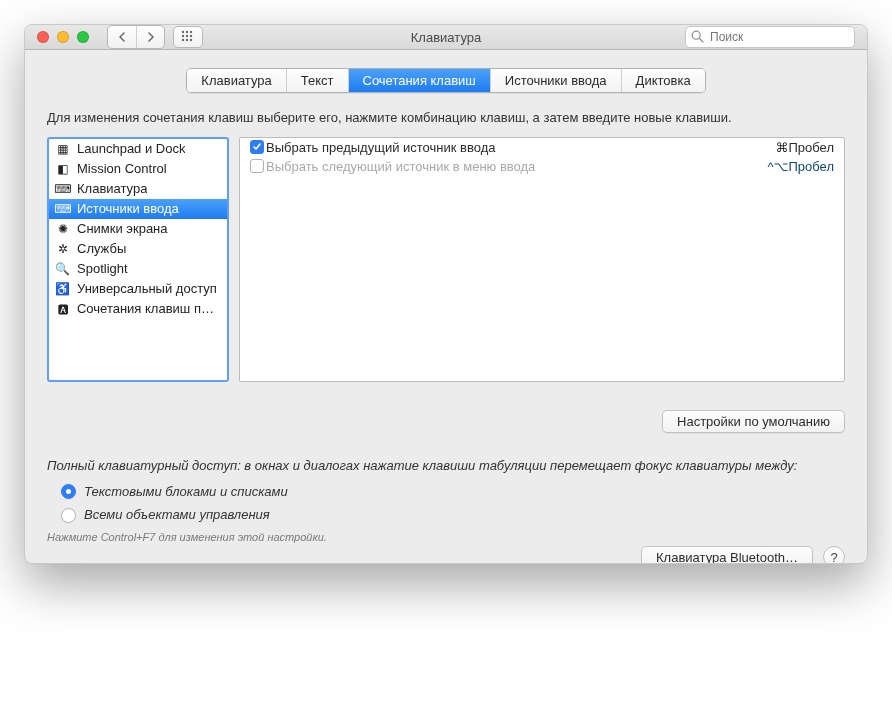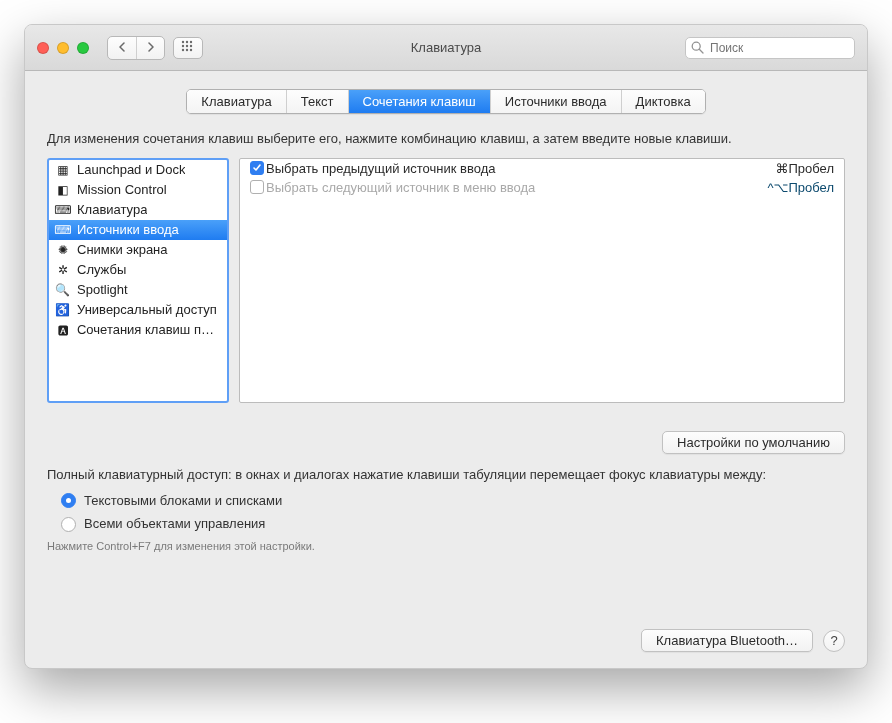--- a/index.html
+++ b/index.html
@@ -6,21 +6,21 @@
   body {
     font-family: -apple-system, "Helvetica Neue", Helvetica, Arial, sans-serif;
     font-size: 13px;
     background: #fff;
     width: 892px;
     height: 723px;
     padding: 24px;
   }
   .window {
     width: 844px;
-    height: 645px;
+    height: 540px;
     background: #ececec;
     border: 1px solid #c8c8c8;
     border-radius: 8px;
     box-shadow: 0 20px 50px rgba(0,0,0,0.35);
     overflow: hidden;
     display: flex;
     flex-direction: column;
   }
   
   .titlebar {
@@ -184,24 +184,25 @@
     padding: 3px 14px;
     border: 1px solid #c1c1c1;
     border-radius: 5px;
     background: linear-gradient(#fdfdfd,#f2f2f2);
     font-size: 13px;
     color: #2b2b2b;
     cursor: default;
     box-shadow: 0 1px 1px rgba(0,0,0,0.05);
   }
   .fka {
-    margin-top: 12px;
+    margin-top: 24px;
     font-size: 13px;
     color: #333;
     line-height: 1.4;
+    font-style: italic;
   }
   .radios { margin-top: 8px; margin-left: 14px; }
   .radio-row {
     display: flex; align-items: center; gap: 8px; margin-bottom: 5px;
     cursor: default;
   }
   .radio {
     width: 15px; height: 15px; border-radius: 50%;
     border: 1px solid #b0b0b0; background: #fff;
     display: inline-flex; align-items: center; justify-content: center;

